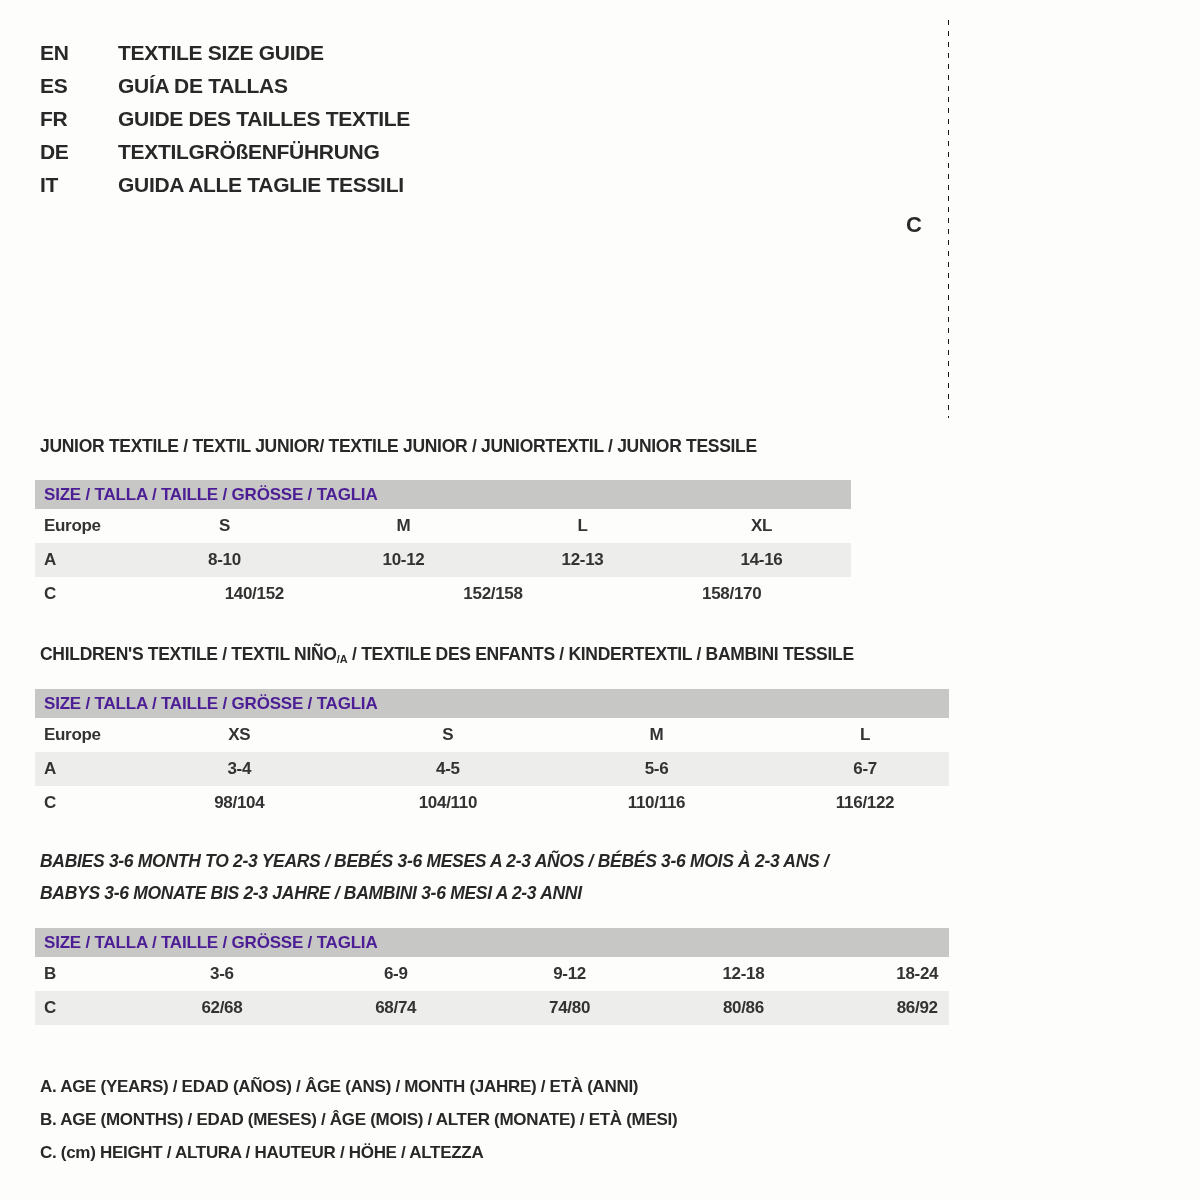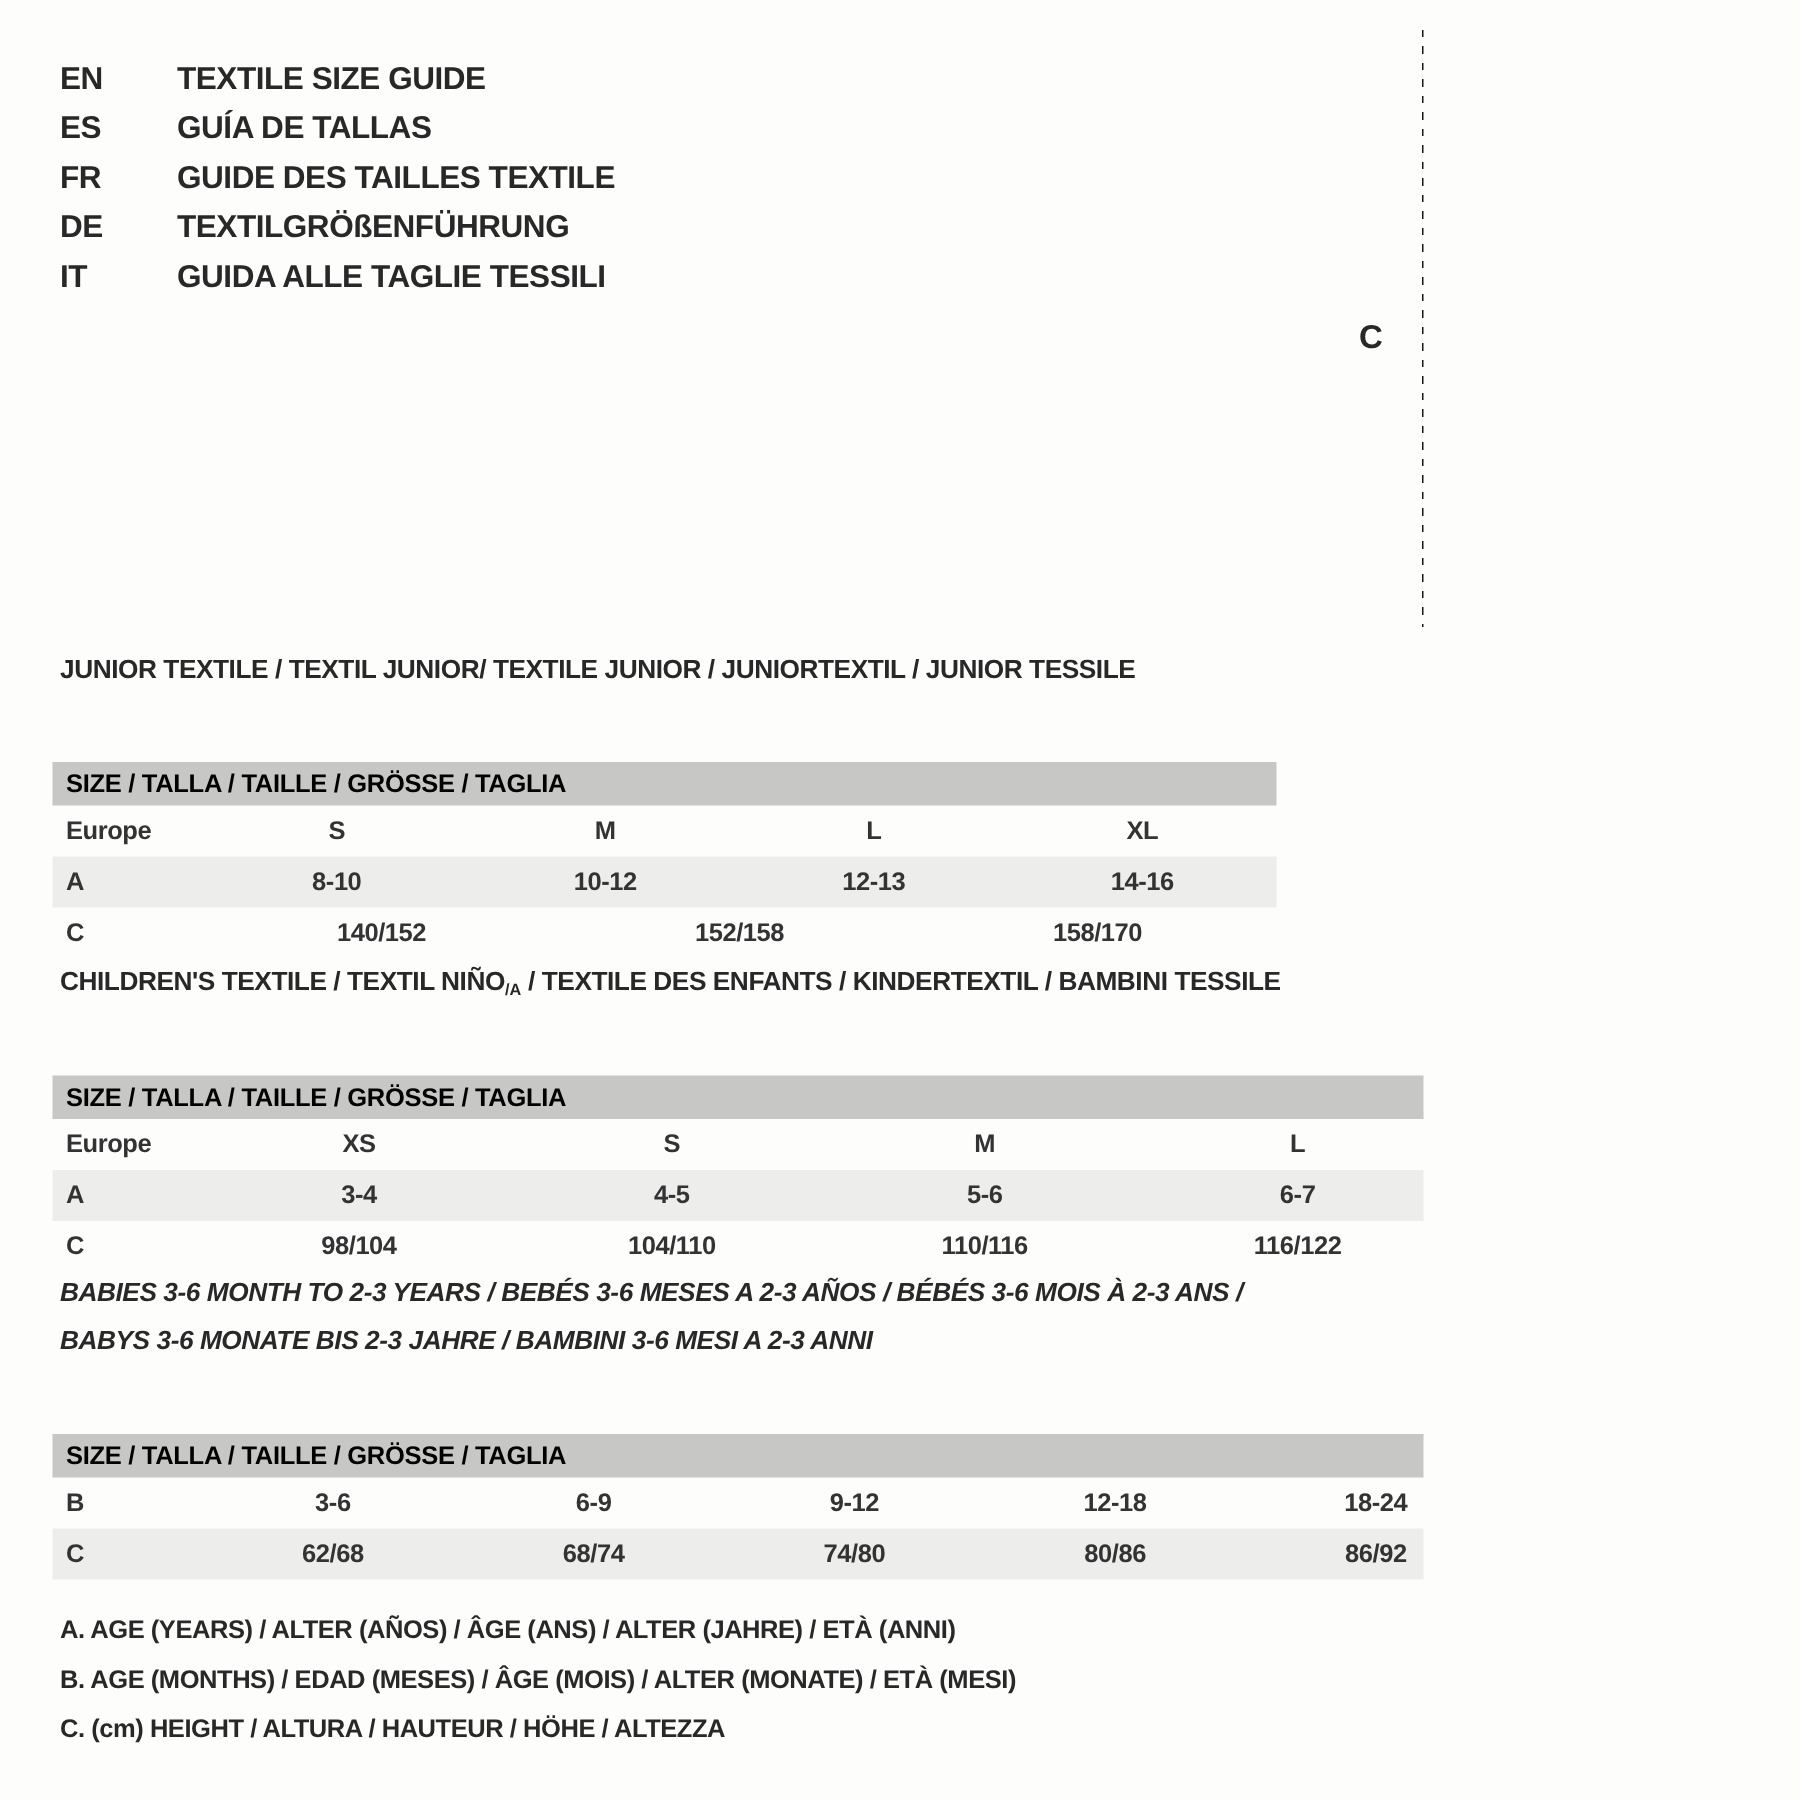--- a/index.html
+++ b/index.html
@@ -44,23 +44,22 @@
   
   .section-title{
     position:absolute;left:40px;
     font-size:17.5px;line-height:23px;white-space:nowrap;
   }
   .size-table{position:absolute;left:35px;color:var(--table-ink);}
   .table-header{
     height:29px;line-height:29px;
     background:var(--header-bg);
     padding-left:9px;
-    font-size:17px;color:#000000;
+    font-size:17px;color:#4c1d95;
     letter-spacing:-0.2px;
-    margin-top:28px;
   }
   .trow{display:flex;height:34px;line-height:34px;font-size:17px;}
   .trow.stripe{background:var(--stripe-bg);}
   .tcell{flex:1;text-align:center;white-space:nowrap;}
   .tcell.label{flex:0 0 100px;text-align:left;padding-left:9px;}
 
   #junior-table{top:480px;width:816px;}
   #children-table{top:689px;width:1143px;}
   #babies-table{top:928px;width:1143px;}
 
@@ -198,18 +197,18 @@
       <div class="tcell">62/68</div>
       <div class="tcell">68/74</div>
       <div class="tcell">74/80</div>
       <div class="tcell">80/86</div>
       <div class="tcell">86/92</div>
       <div class="tcell">92/98</div>
     </div>
   </div>
 
   <div class="legend">
-    <div>A. AGE (YEARS) / ALTER (AÑOS) / ÂGE (ANS) / ALTER (JAHRE) / ETÀ (ANNI)</div>
+    <div>A. AGE (YEARS) / EDAD (AÑOS) / ÂGE (ANS) / MONTH (JAHRE) / ETÀ (ANNI)</div>
     <div>B. AGE (MONTHS) / EDAD (MESES) / ÂGE (MOIS) / ALTER (MONATE) / ETÀ (MESI)</div>
     <div>C. (cm) HEIGHT / ALTURA / HAUTEUR / HÖHE / ALTEZZA</div>
   </div>
 
 </div>
 
 </body></html>

